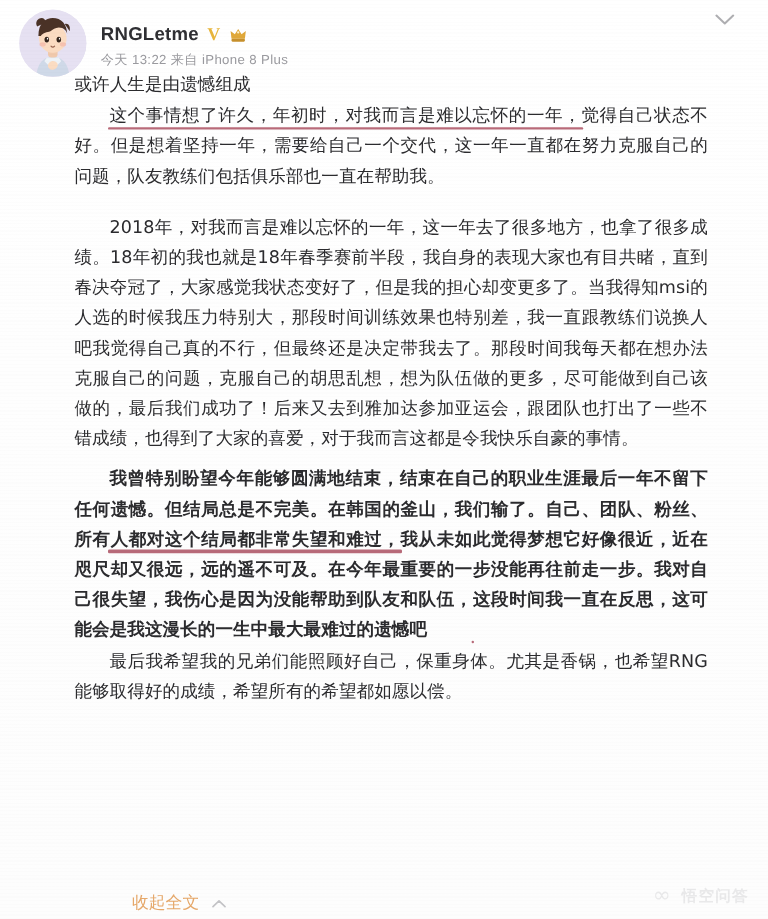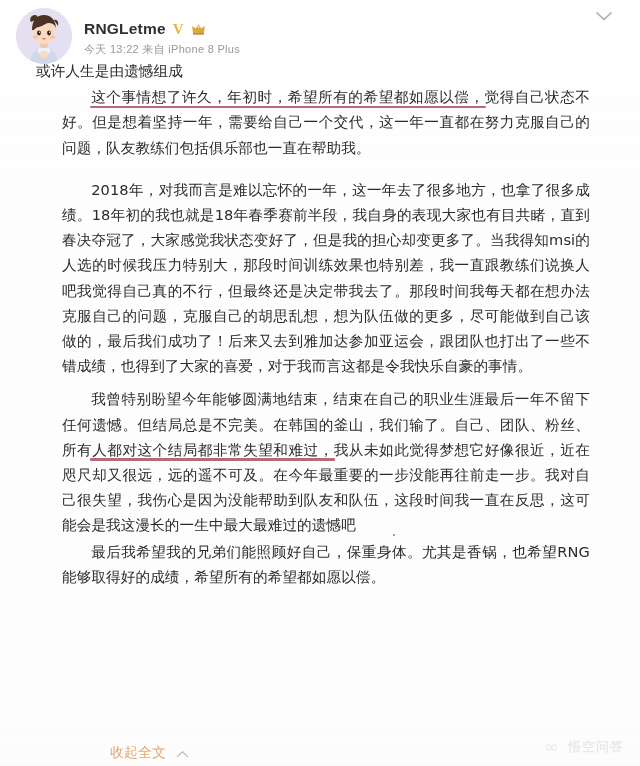--- a/index.html
+++ b/index.html
@@ -61,24 +61,24 @@
     margin:0 0 1px 0;
     padding:0 26px 0 62px;
     font-size:14.6px;
     line-height:25.2px;
     color:#2b2b2e;
     text-align:justify;
     text-justify:inter-ideograph;
     letter-spacing:.1px;
     font-family:"DejaVu Sans",sans-serif;
   }
-  .para.lead{padding-left:36px;}
+  .para.lead{padding-left:62px;}
   .para.indent{text-indent:2em;}
   .para.gap-before{margin-top:17px;}
-  .para.gap-small{margin-top:8px;}
+  .para.gap-small{margin-top:8px;font-weight:bold;}
 
   
   .mk{
     position:relative;
     box-shadow:0 -2px 0 0 transparent;
   }
   .mk::after{
     content:"";position:absolute;left:-1px;right:-1px;bottom:-3px;height:2.4px;
     background:#a8495c;opacity:.82;border-radius:1px;
   }
@@ -159,21 +159,21 @@
         <path d="M3 3 L10 9.5 L17 3" stroke="#6d6d73" stroke-width="1.7" fill="none" stroke-linecap="round" stroke-linejoin="round"></path>
       </svg>
     </span>
   </div>
 
   <div class="post-body">
 
     <p class="para lead">或许人生是由遗憾组成</p>
 
     <p class="para indent">
-      <span class="mk">这个事情想了许久，年初时，希望所有的希望都如愿以偿，</span><span>觉得自己状态不好。但是想着坚持一年，需要给自己一个交代，这一年一直都在努力克服自己的问题，队友教练们包括俱乐部也一直在帮助我。</span>
+      <span class="mk">这个事情想了许久，年初时，对我而言是难以忘怀的一年，</span><span>觉得自己状态不好。但是想着坚持一年，需要给自己一个交代，这一年一直都在努力克服自己的问题，队友教练们包括俱乐部也一直在帮助我。</span>
     </p>
 
     <p class="para indent gap-before">
       <span>2018年，对我而言是难以忘怀的一年，这一年去了很多地方，也拿了很多成绩。18年初的我也就是18年春季赛前半段，我自身的表现大家也有目共睹，直到春决夺冠了，大家感觉我状态变好了，但是我的担心却变更多了。当我得知msi的人选的时候我压力特别大，那段时间训练效果也特别差，我一直跟教练们说换人吧我觉得自己真的不行，但最终还是决定带我去了。那段时间我每天都在想办法克服自己的问题，克服自己的胡思乱想，想为队伍做的更多，尽可能做到自己该做的，最后我们成功了！后来又去到雅加达参加亚运会，跟团队也打出了一些不错成绩，也得到了大家的喜爱，对于我而言这都是令我快乐自豪的事情。</span>
     </p>
 
     <p class="para indent gap-small">
       <span class="mk">我曾特别盼望今年能够圆满地结束，结束在自己的职业生涯最后一年不留下任何遗憾。但结局总是不完美。在韩国的釜山，我们输了。自己、团队、粉丝、所有人都对这个结局都非常失望和难过，</span><span>我从未如此觉得梦想它好像很近，近在咫尺却又很远，远的遥不可及。在今年最重要的一步没能再往前走一步。我对自己很失望，我伤心是因为没能帮助到队友和队伍，</span><span class="mk">这段时间我一直在反思，这可能会是我这漫长的一生中最大最难过的遗憾吧</span>
     </p>
 

